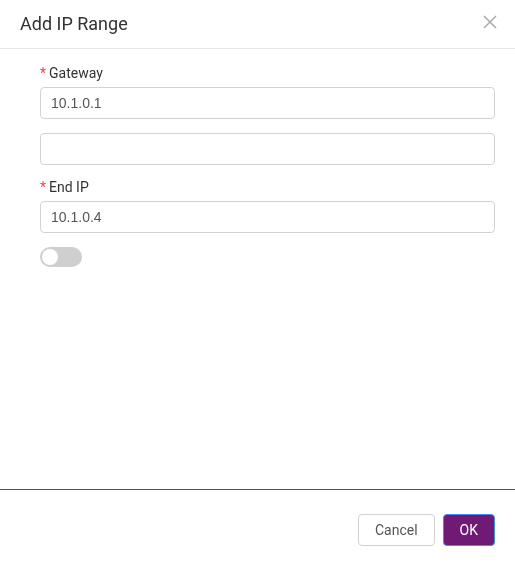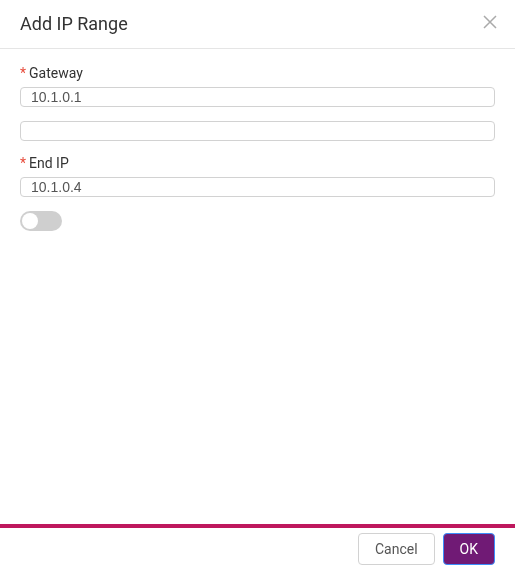--- a/index.html
+++ b/index.html
@@ -32,37 +32,38 @@
   .close-btn {
     font-size: 18px;
     color: #aaa;
     cursor: pointer;
     line-height: 1;
     padding: 2px;
   }
   .body {
     flex: 1;
     padding: 16px 20px 18px 20px;
+    margin-left: 20px;
   }
   .field {
     margin-bottom: 14px;
   }
   .field label {
     display: block;
     margin-bottom: 6px;
     color: #333;
     font-size: 14px;
   }
   .field label .req {
     color: #e74c3c;
     margin-right: 3px;
   }
   .field input[type=text] {
     width: 100%;
-    height: 20px;
+    height: 32px;
     border: 1px solid #d2d2d2;
     border-radius: 4px;
     padding: 0 10px;
     font-size: 14px;
     color: #555;
     background: #fff;
     outline: none;
   }
   .toggle {
     width: 42px;
@@ -76,22 +77,22 @@
   .toggle .knob {
     position: absolute;
     left: 2px;
     top: 2px;
     width: 16px;
     height: 16px;
     background: #fff;
     border-radius: 50%;
   }
   .footer {
-    border-top: 4px solid #be185d;
-    padding: 5px 20px;
+    border-top: 1px solid #be185d;
+    padding: 24px 20px;
     display: flex;
     justify-content: flex-end;
     gap: 8px;
     align-items: center;
   }
   .btn {
     height: 32px;
     padding: 0 16px;
     font-size: 14px;
     border-radius: 4px;

